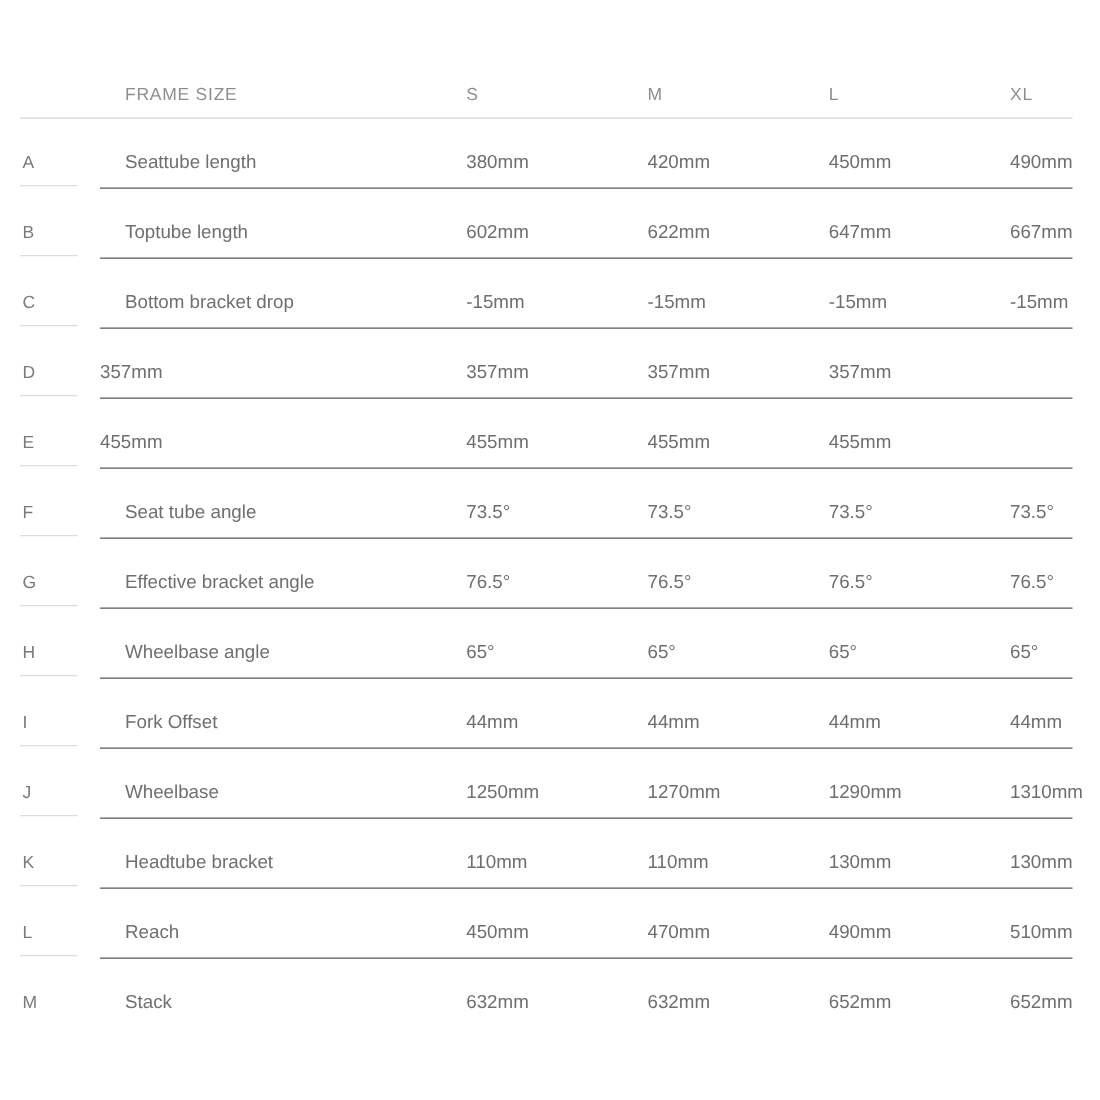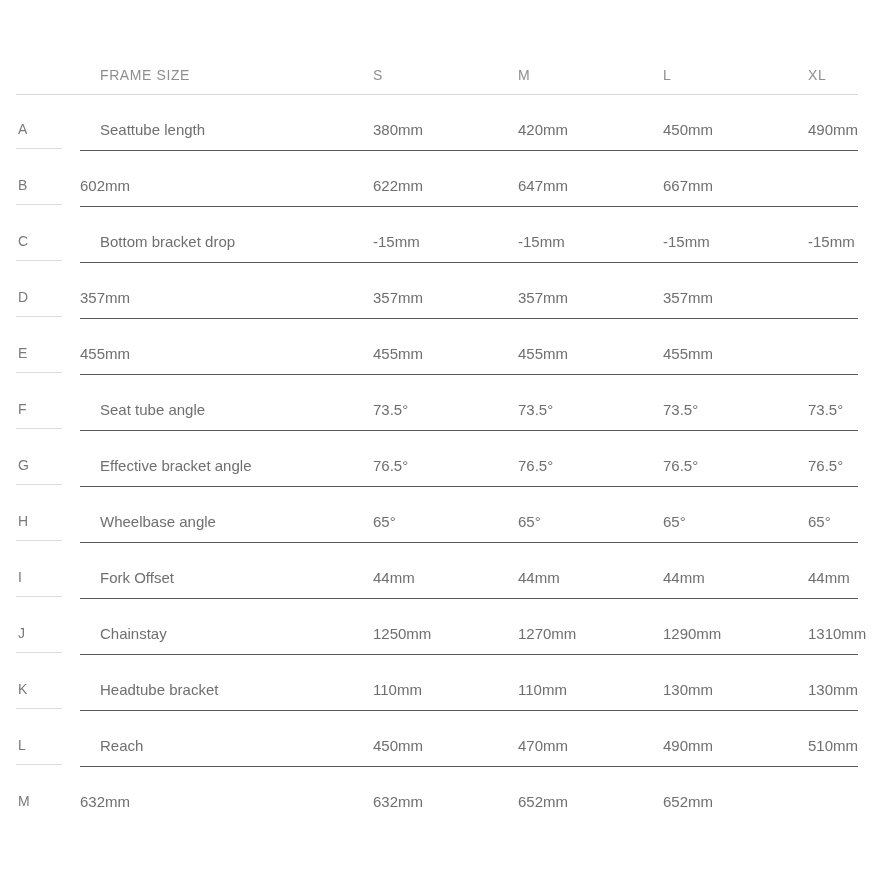--- a/index.html
+++ b/index.html
@@ -109,20 +109,21 @@
         <div class="letter-cell">A</div>
         <div class="label-cell">Seattube length</div>
         <div class="value-cell">380mm</div>
         <div class="value-cell">420mm</div>
         <div class="value-cell">450mm</div>
         <div class="value-cell">490mm</div>
       </div>
 
       <div class="grid-row data-row">
         <div class="letter-cell">B</div>
+        <div class="label-cell">Toptube length</div>
         <div class="value-cell">602mm</div>
         <div class="value-cell">622mm</div>
         <div class="value-cell">647mm</div>
         <div class="value-cell">667mm</div>
       </div>
 
       <div class="grid-row data-row">
         <div class="letter-cell">C</div>
         <div class="label-cell">Bottom bracket drop</div>
         <div class="value-cell">-15mm</div>
@@ -178,21 +179,21 @@
         <div class="letter-cell">I</div>
         <div class="label-cell">Fork Offset</div>
         <div class="value-cell">44mm</div>
         <div class="value-cell">44mm</div>
         <div class="value-cell">44mm</div>
         <div class="value-cell">44mm</div>
       </div>
 
       <div class="grid-row data-row">
         <div class="letter-cell">J</div>
-        <div class="label-cell">Chainstay</div>
+        <div class="label-cell">Wheelbase</div>
         <div class="value-cell">1250mm</div>
         <div class="value-cell">1270mm</div>
         <div class="value-cell">1290mm</div>
         <div class="value-cell">1310mm</div>
       </div>
 
       <div class="grid-row data-row">
         <div class="letter-cell">K</div>
         <div class="label-cell">Headtube bracket</div>
         <div class="value-cell">110mm</div>
@@ -205,20 +206,21 @@
         <div class="letter-cell">L</div>
         <div class="label-cell">Reach</div>
         <div class="value-cell">450mm</div>
         <div class="value-cell">470mm</div>
         <div class="value-cell">490mm</div>
         <div class="value-cell">510mm</div>
       </div>
 
       <div class="grid-row data-row last">
         <div class="letter-cell">M</div>
+        <div class="label-cell">Stack</div>
         <div class="value-cell">632mm</div>
         <div class="value-cell">632mm</div>
         <div class="value-cell">652mm</div>
         <div class="value-cell">652mm</div>
       </div>
     </div>
 
   </div>
 </div>
 

